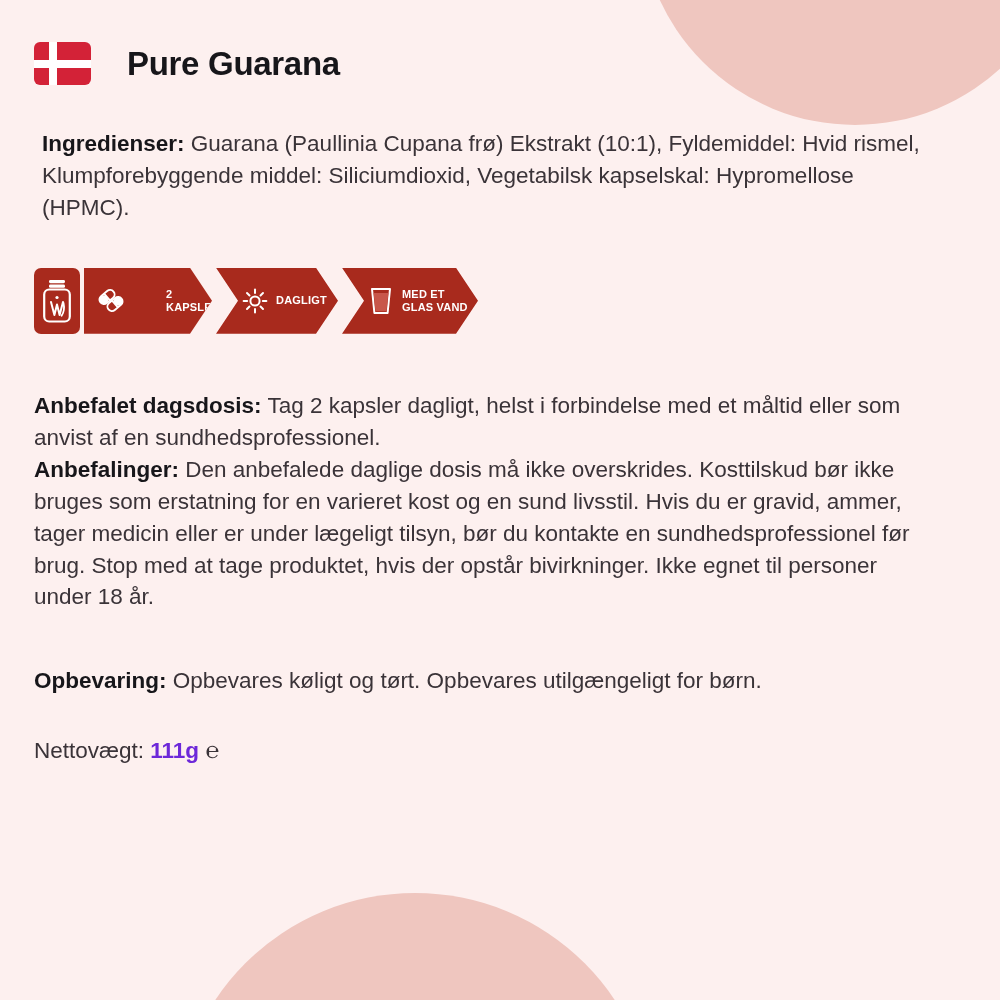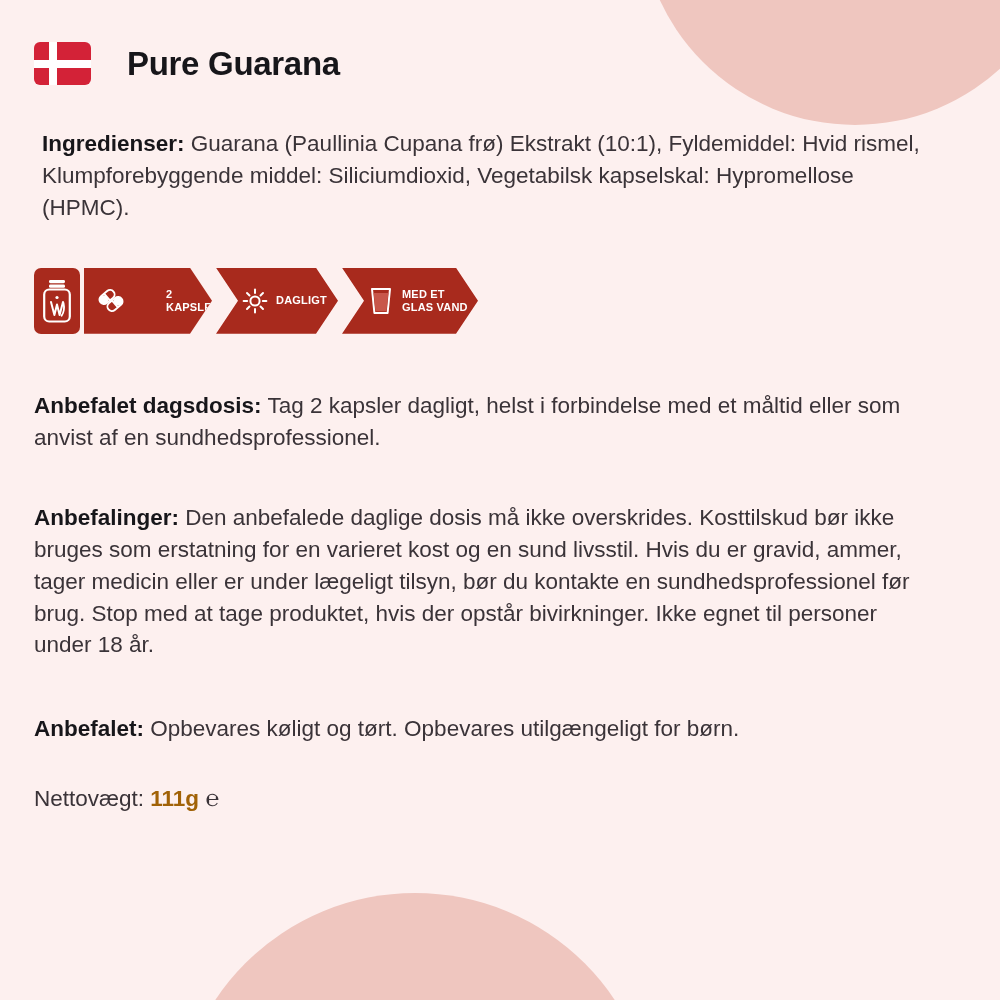--- a/index.html
+++ b/index.html
@@ -70,30 +70,30 @@
     font-size: 22.5px;
     line-height: 1.42;
     max-width: 890px;
   }
   .section b {
     color: #17161a;
     font-weight: bold;
   }
   #ingredients-section { margin-top: 43px; margin-left: 8px; }
   #dosage-section      { margin-top: 56px; }
-  #recommend-section   { margin-top: 48px; }
+  #recommend-section   { }
   #storage-section     { margin-top: 52px; }
 
   .netweight {
     margin-top: 37px;
     color: #3a3338;
     font-size: 22.5px;
     line-height: 1.42;
   }
-  .netweight b { color: #a16207; font-weight: bold; }
+  .netweight b { color: #6d28d9; font-weight: bold; }
   .estimate-sign {
     font-size: 23px;
     color: #3a3338;
   }
 
   
   .banner {
     margin-top: 44px;
     height: 66px;
     display: flex;
@@ -217,20 +217,20 @@
 
   <div class="section" id="dosage-section">
     <b>Anbefalet dagsdosis:</b><span> Tag 2 kapsler dagligt, helst i forbindelse med et måltid eller som anvist af en sundhedsprofessionel.</span>
   </div>
 
   <div class="section" id="recommend-section">
     <b>Anbefalinger:</b><span> Den anbefalede daglige dosis må ikke overskrides. Kosttilskud bør ikke bruges som erstatning for en varieret kost og en sund livsstil. Hvis du er gravid, ammer, tager medicin eller er under lægeligt tilsyn, bør du kontakte en sundhedsprofessionel før brug. Stop med at tage produktet, hvis der opstår bivirkninger. Ikke egnet til personer under 18 år.</span>
   </div>
 
   <div class="section" id="storage-section">
-    <b>Anbefalet:</b><span> Opbevares køligt og tørt. Opbevares utilgængeligt for børn.</span>
+    <b>Opbevaring:</b><span> Opbevares køligt og tørt. Opbevares utilgængeligt for børn.</span>
   </div>
 
   <div class="netweight">
     <span>Nettovægt: </span><b>111g</b><span> </span><span class="estimate-sign">℮</span>
   </div>
 
 </div>
 
 </body></html>

